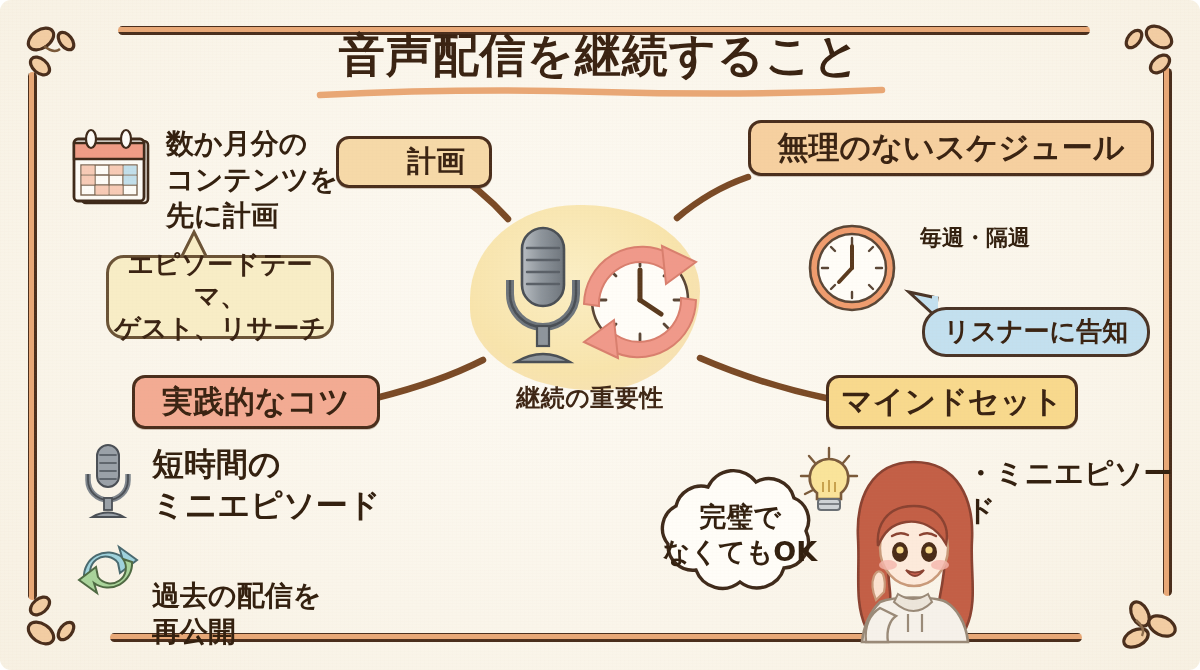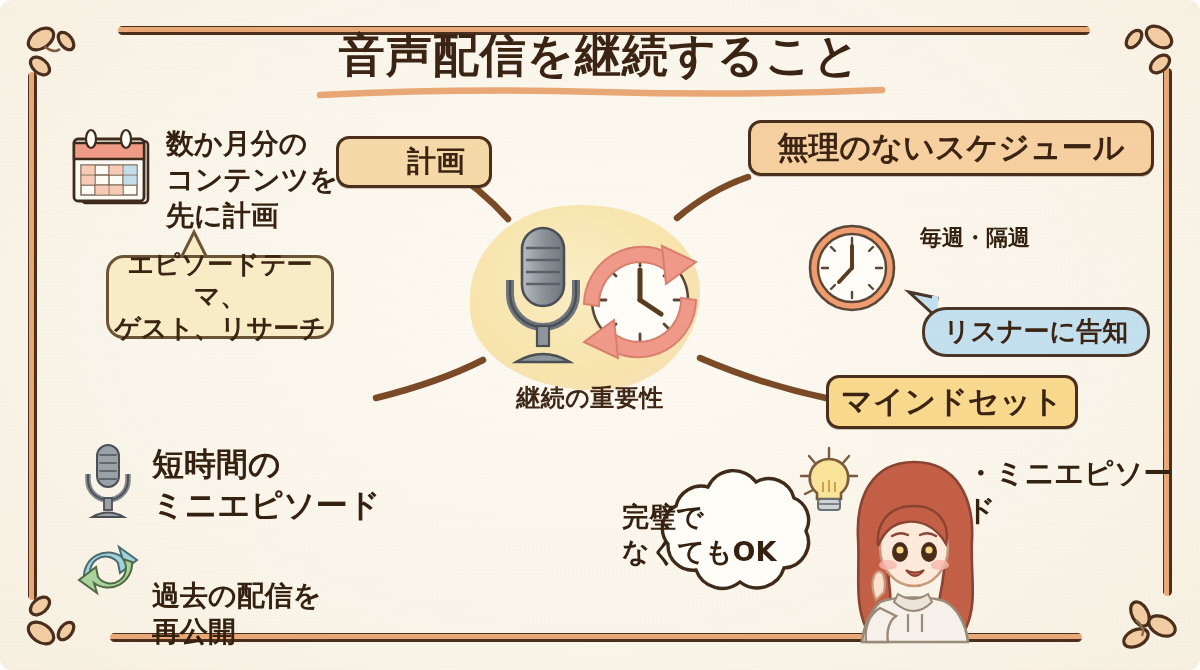--- a/index.html
+++ b/index.html
@@ -264,20 +264,21 @@
   <div class="txt" style="left:920px; top:224px; font-size:22px;">毎週・隔週</div>
 
   <svg class="abs" style="left:905px; top:286px;" width="34" height="34" viewBox="0 0 34 34">
     <path d="M4 6 L32 12 L30 30 Z" fill="#c3e0ef" stroke="#4a3426" stroke-width="3"></path>
     <line x1="30" y1="10" x2="30" y2="30" stroke="#c3e0ef" stroke-width="6"></line>
   </svg>
   <div class="bubble" style="left:922px; top:282px; width:222px; height:44px; border-radius:24px; background:#c3e0ef; border-color:#4a3426; font-size:26px;margin-top:25px;">
     <span>リスナーに告知</span>
   </div>
 
+  <div class="pill" style="left:132px; top:375px; width:242px; height:48px; background:#f3ab93; font-size:31px;">実践的なコツ</div>
 
   <svg class="abs" style="left:80px; top:442px;" width="56" height="78" viewBox="0 0 56 78">
     <rect x="17" y="3" width="22" height="42" rx="11" fill="#9aa1a8" stroke="#4a4f55" stroke-width="2"></rect>
     <g stroke="#5f666d" stroke-width="1.8" stroke-linecap="round">
       <line x1="20" y1="13" x2="36" y2="13"></line>
         <line x1="20" y1="21" x2="36" y2="21"></line>
       <line x1="20" y1="29" x2="36" y2="29"></line>
         <line x1="20" y1="37" x2="36" y2="37"></line>
     </g>
     <path d="M8 32 v6 a20 20 0 0 0 40 0 v-6" fill="none" stroke="#7f868d" stroke-width="5.5"></path>
@@ -299,21 +300,21 @@
 
   <div class="pill" style="left:826px; top:375px; width:246px; height:48px; background:#f8d98d; font-size:31px;">マインドセット</div>
 
   <svg class="abs" style="left:636px; top:466px;" width="214" height="130" viewBox="0 0 214 130">
     <g fill="#fffdf8" stroke="#3f2a1a" stroke-width="3.4">
       <path d="M40 40 a26 26 0 0 1 32 -19 a28 28 0 0 1 48 -5 a26 26 0 0 1 38 16
                a24 24 0 0 1 12 33 a26 26 0 0 1 -22 37 a28 28 0 0 1 -44 14
                a28 28 0 0 1 -44 -12 a25 25 0 0 1 -28 -26 a25 25 0 0 1 8 -38 z"></path>
     </g>
   </svg>
-  <div class="txt" style="left:622px; top:500px; width:180px; font-size:27px; color:#33200f;">完璧で
+  <div class="txt" style="left:650px; top:500px; width:180px; text-align:center; font-size:27px; color:#33200f;">完璧で
 なくてもOK</div>
 
   <svg class="abs" style="left:796px; top:446px;" width="66" height="68" viewBox="0 0 66 68">
     <g stroke="#7a5a3a" stroke-width="2.4" stroke-linecap="round">
       <line x1="33" y1="2" x2="33" y2="11"></line>
       <line x1="13" y1="10" x2="19" y2="17"></line>
         <line x1="53" y1="10" x2="47" y2="17"></line>
       <line x1="5" y1="30" x2="14" y2="30"></line>
         <line x1="61" y1="30" x2="52" y2="30"></line>
       <line x1="9" y1="48" x2="17" y2="44"></line>

